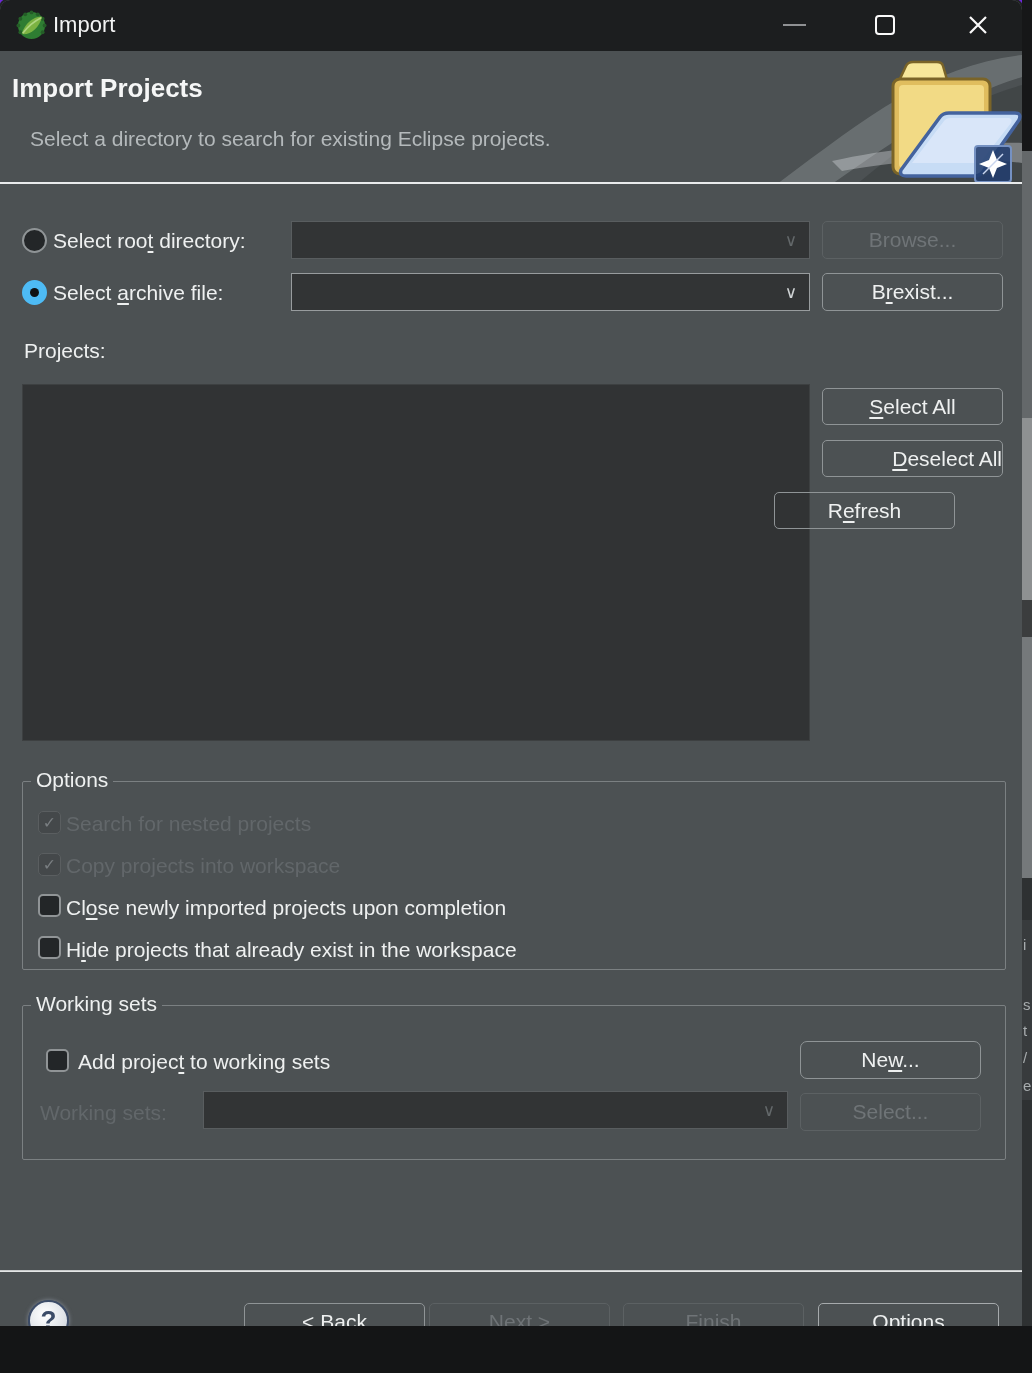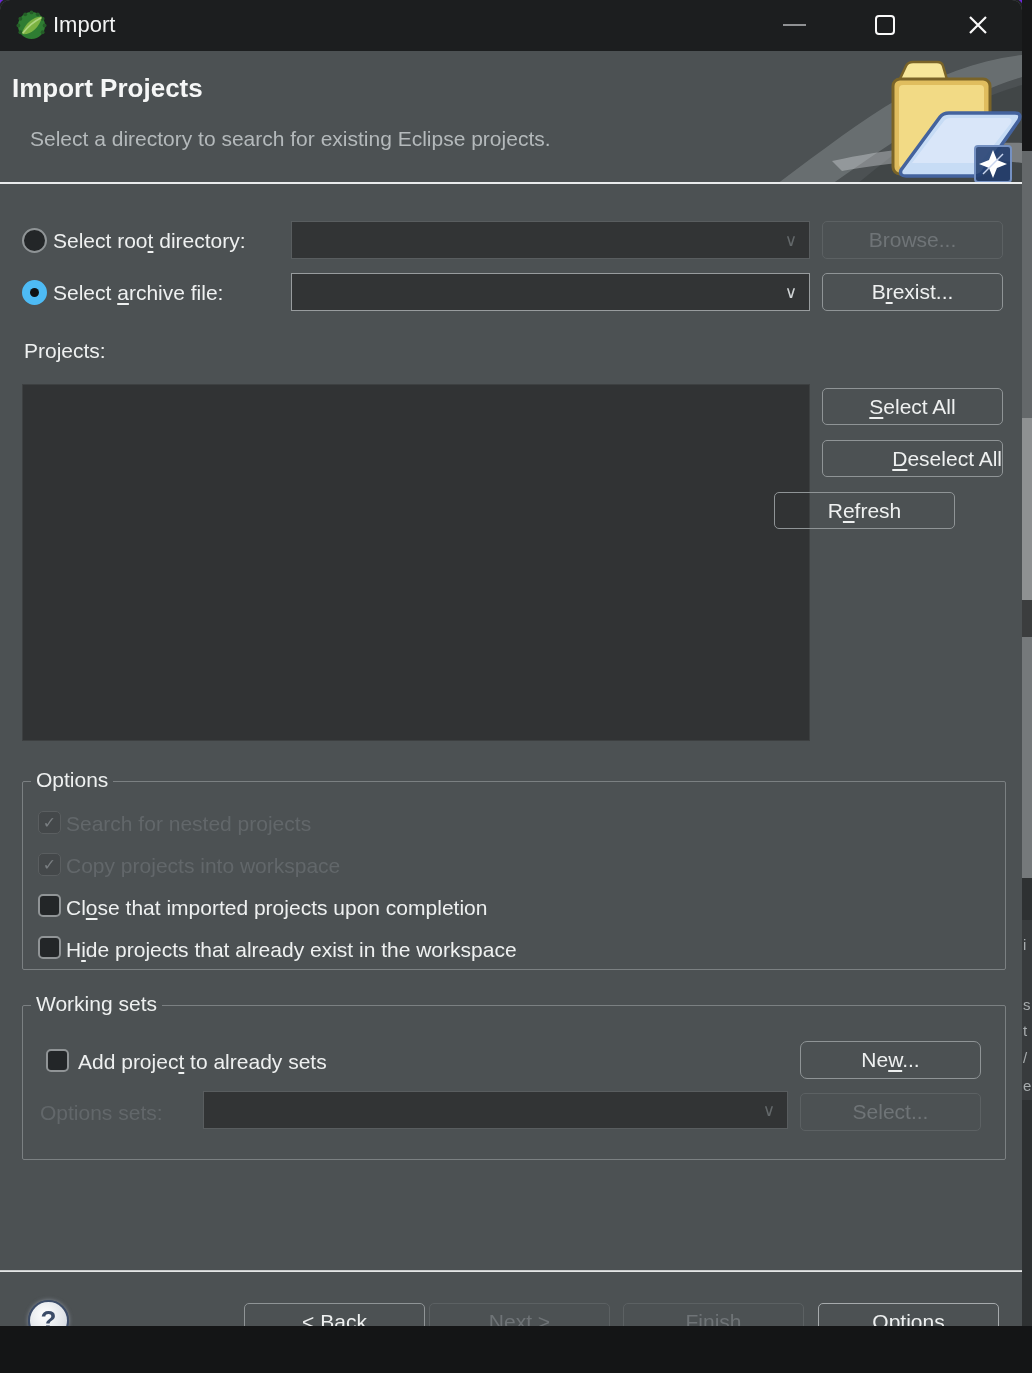--- a/index.html
+++ b/index.html
@@ -160,33 +160,33 @@
     </div>
     <div class="checkbox dis" style="left:38px;top:811px;">
         <span>✓</span>
       </div>
     <span class="label dim" style="left:66px;top:812px;">Search for nested projects</span>
     <div class="checkbox dis" style="left:38px;top:853px;">
         <span>✓</span>
       </div>
     <span class="label dim" style="left:66px;top:854px;">Copy projects into workspace</span>
     <div class="checkbox" style="left:38px;top:894px;"></div>
-    <span class="label" style="left:66px;top:896px;"><span>Cl</span><span class="mn">o</span><span>se that imported projects upon completion</span></span>
+    <span class="label" style="left:66px;top:896px;"><span>Cl</span><span class="mn">o</span><span>se newly imported projects upon completion</span></span>
     <div class="checkbox" style="left:38px;top:936px;"></div>
     <span class="label" style="left:66px;top:938px;"><span>H</span><span class="mn">i</span><span>de projects that already exist in the workspace</span></span>
 
     <div class="group" style="left:22px;top:1005px;width:984px;height:155px;">
       <span class="legend">Working sets</span>
     </div>
     <div class="checkbox" style="left:46px;top:1049px;"></div>
-    <span class="label" style="left:78px;top:1050px;"><span>Add projec</span><span class="mn">t</span><span> to already sets</span></span>
+    <span class="label" style="left:78px;top:1050px;"><span>Add projec</span><span class="mn">t</span><span> to working sets</span></span>
     <div class="btn" style="left:800px;top:1041px;border-radius:7px;">
         <span><span>Ne</span><span class="mn">w</span><span>...</span></span>
       </div>
-    <span class="label dim" style="left:40px;top:1101px;">Options sets:</span>
+    <span class="label dim" style="left:40px;top:1101px;">Working sets:</span>
     <div class="combo disabled" style="left:203px;top:1091px;width:585px;">
       <span class="val"></span>
       <span class="arrow">∨</span>
     </div>
     <div class="btn disabled" style="left:800px;top:1093px;">
         <span>Select...</span>
       </div>
 
     <div class="separator"></div>
     <div class="help">

